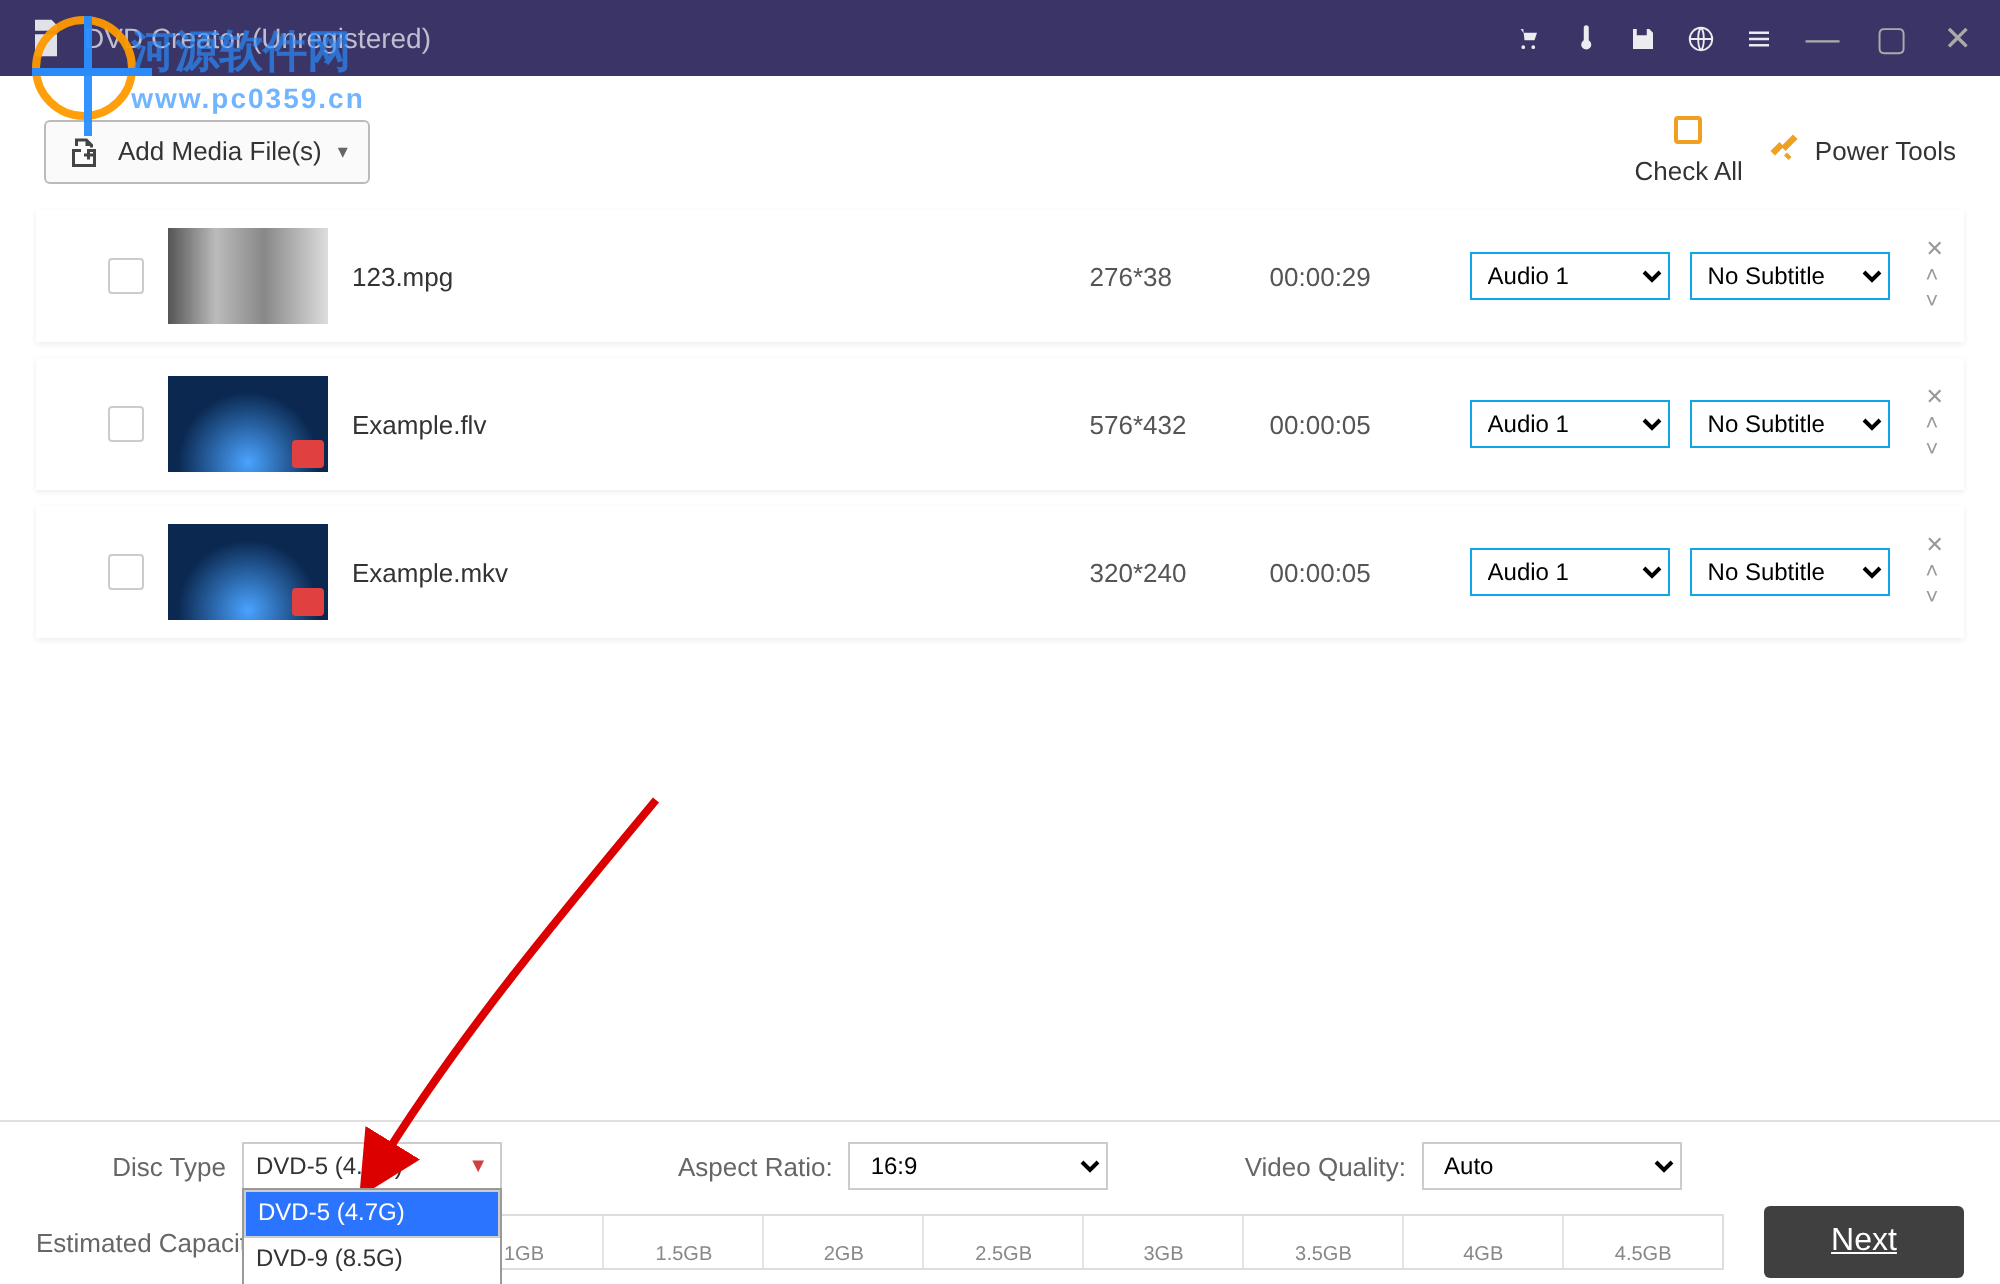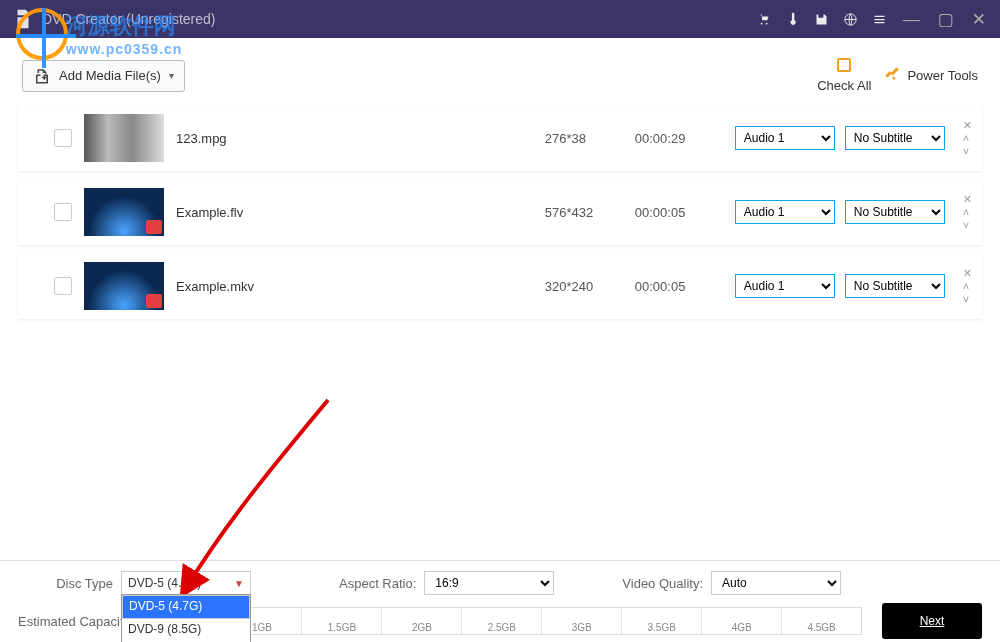--- a/index.html
+++ b/index.html
@@ -49,21 +49,21 @@
 .disc-toggle .arrow { color: #d04040; font-size: 10px; }
 .disc-dd { position: absolute; top: 23px; left: 0; width: 130px; border: 1px solid #999; background: #fff; z-index: 50; }
 .disc-dd .opt { padding: 3px 6px; font-size: 12px; cursor: pointer; }
 .disc-dd .opt.sel { background: #2a74ff; color: #fff; }
 .bottomrow2 { display: flex; align-items: center; gap: 8px; }
 .bottomrow2 .lbl { color: #666; font-size: 13px; }
 .cap-bar { flex: 1; height: 28px; border: 1px solid #ddd; position: relative; font-size: 10px; color: #888; margin-right: 12px; overflow: hidden; }
 .cap-bar .ticks { position: absolute; inset: 0; display: flex; }
 .cap-bar .tick { flex: 1; border-left: 1px solid #e5e5e5; text-align: center; padding-top: 14px; }
 .cap-bar .tick:first-child { border-left: none; }
-.next-btn { width: 100px; height: 36px; background: #000000; color: #fff; font-size: 12px; border: none; border-radius: 3px; cursor: pointer; text-decoration: underline; }
+.next-btn { width: 100px; height: 36px; background: #404040; color: #fff; font-size: 16px; border: none; border-radius: 3px; cursor: pointer; text-decoration: underline; }
 
 
 .wm { position: absolute; top: 8px; left: 16px; pointer-events: none; opacity: .95; }
 .wm .circle { width: 52px; height: 52px; border-radius: 50%; border: 4px solid #ff9a00; position: relative; display: inline-block; vertical-align: middle; }
 .wm .circle::before { content: ""; position: absolute; left: -4px; top: 22px; width: 60px; height: 4px; background: #2a8fff; }
 .wm .circle::after { content: ""; position: absolute; left: 22px; top: -4px; width: 4px; height: 60px; background: #2a8fff; }
 .wm-text { display: inline-block; vertical-align: middle; margin-left: -6px; color: #2a8fff; opacity: .7; font-weight: bold; }
 .wm-text .l1 { font-size: 22px; }
 .wm-text .l2 { font-size: 14px; letter-spacing: 1px; }
 

